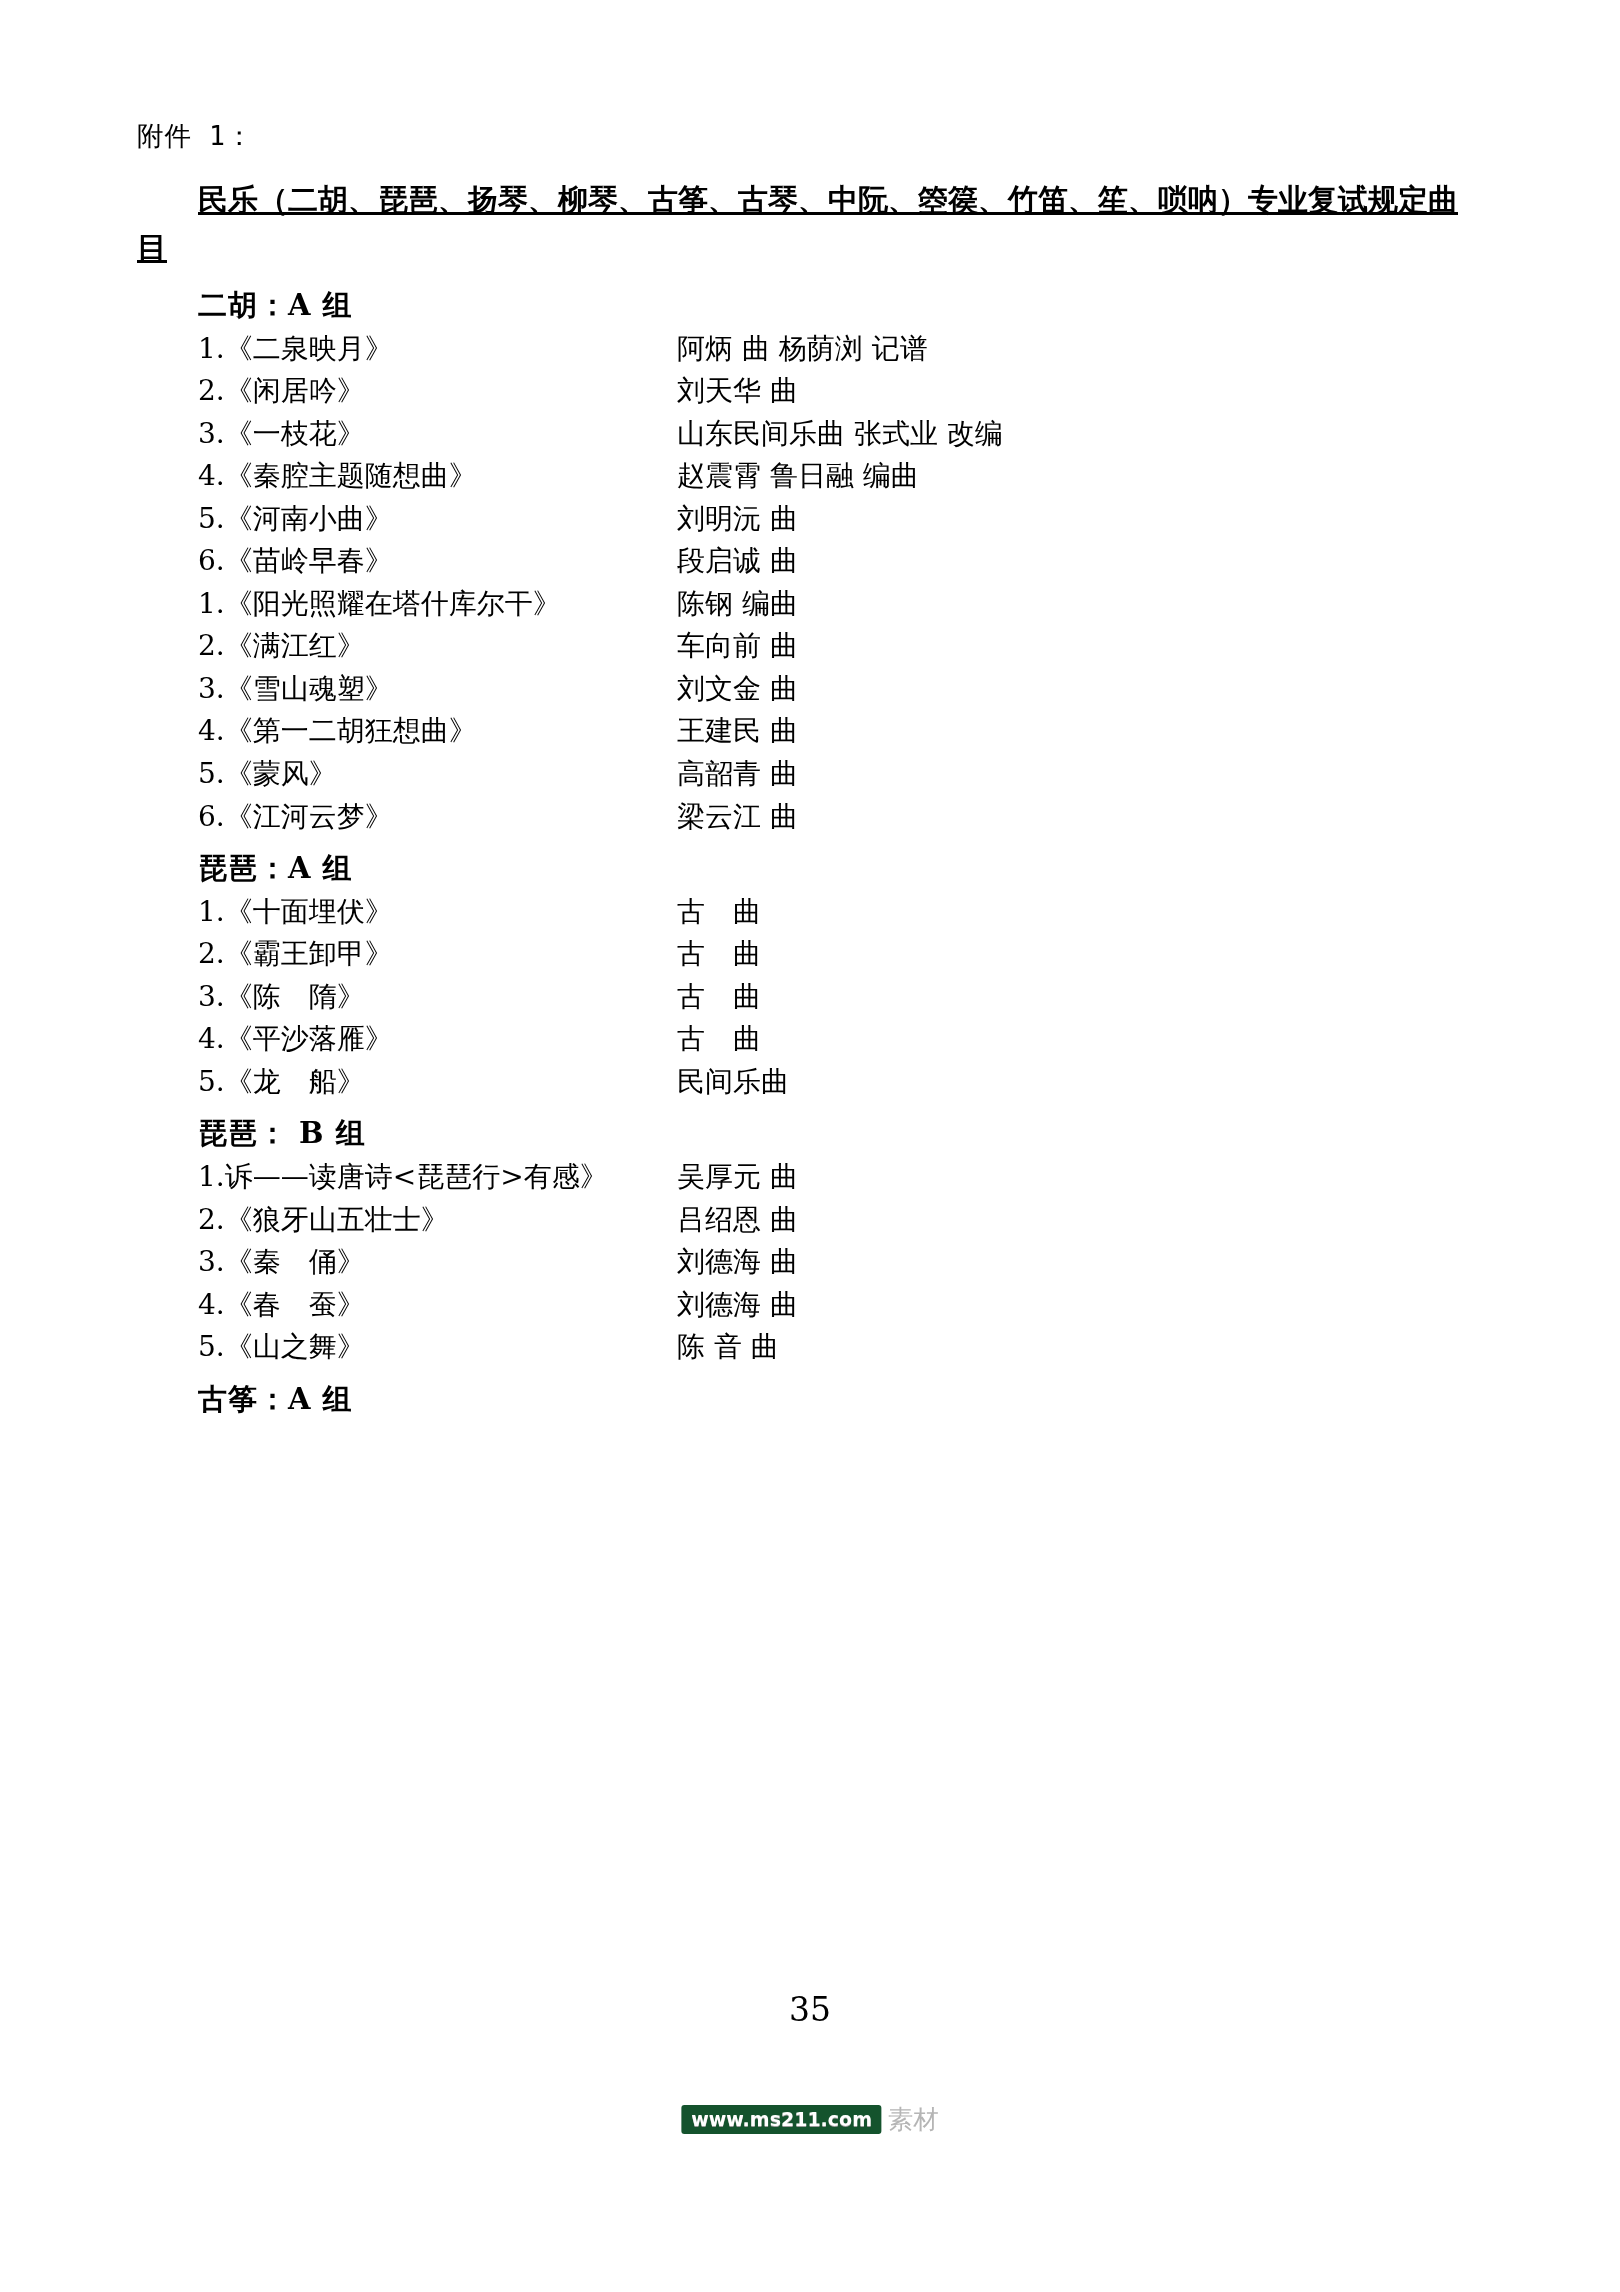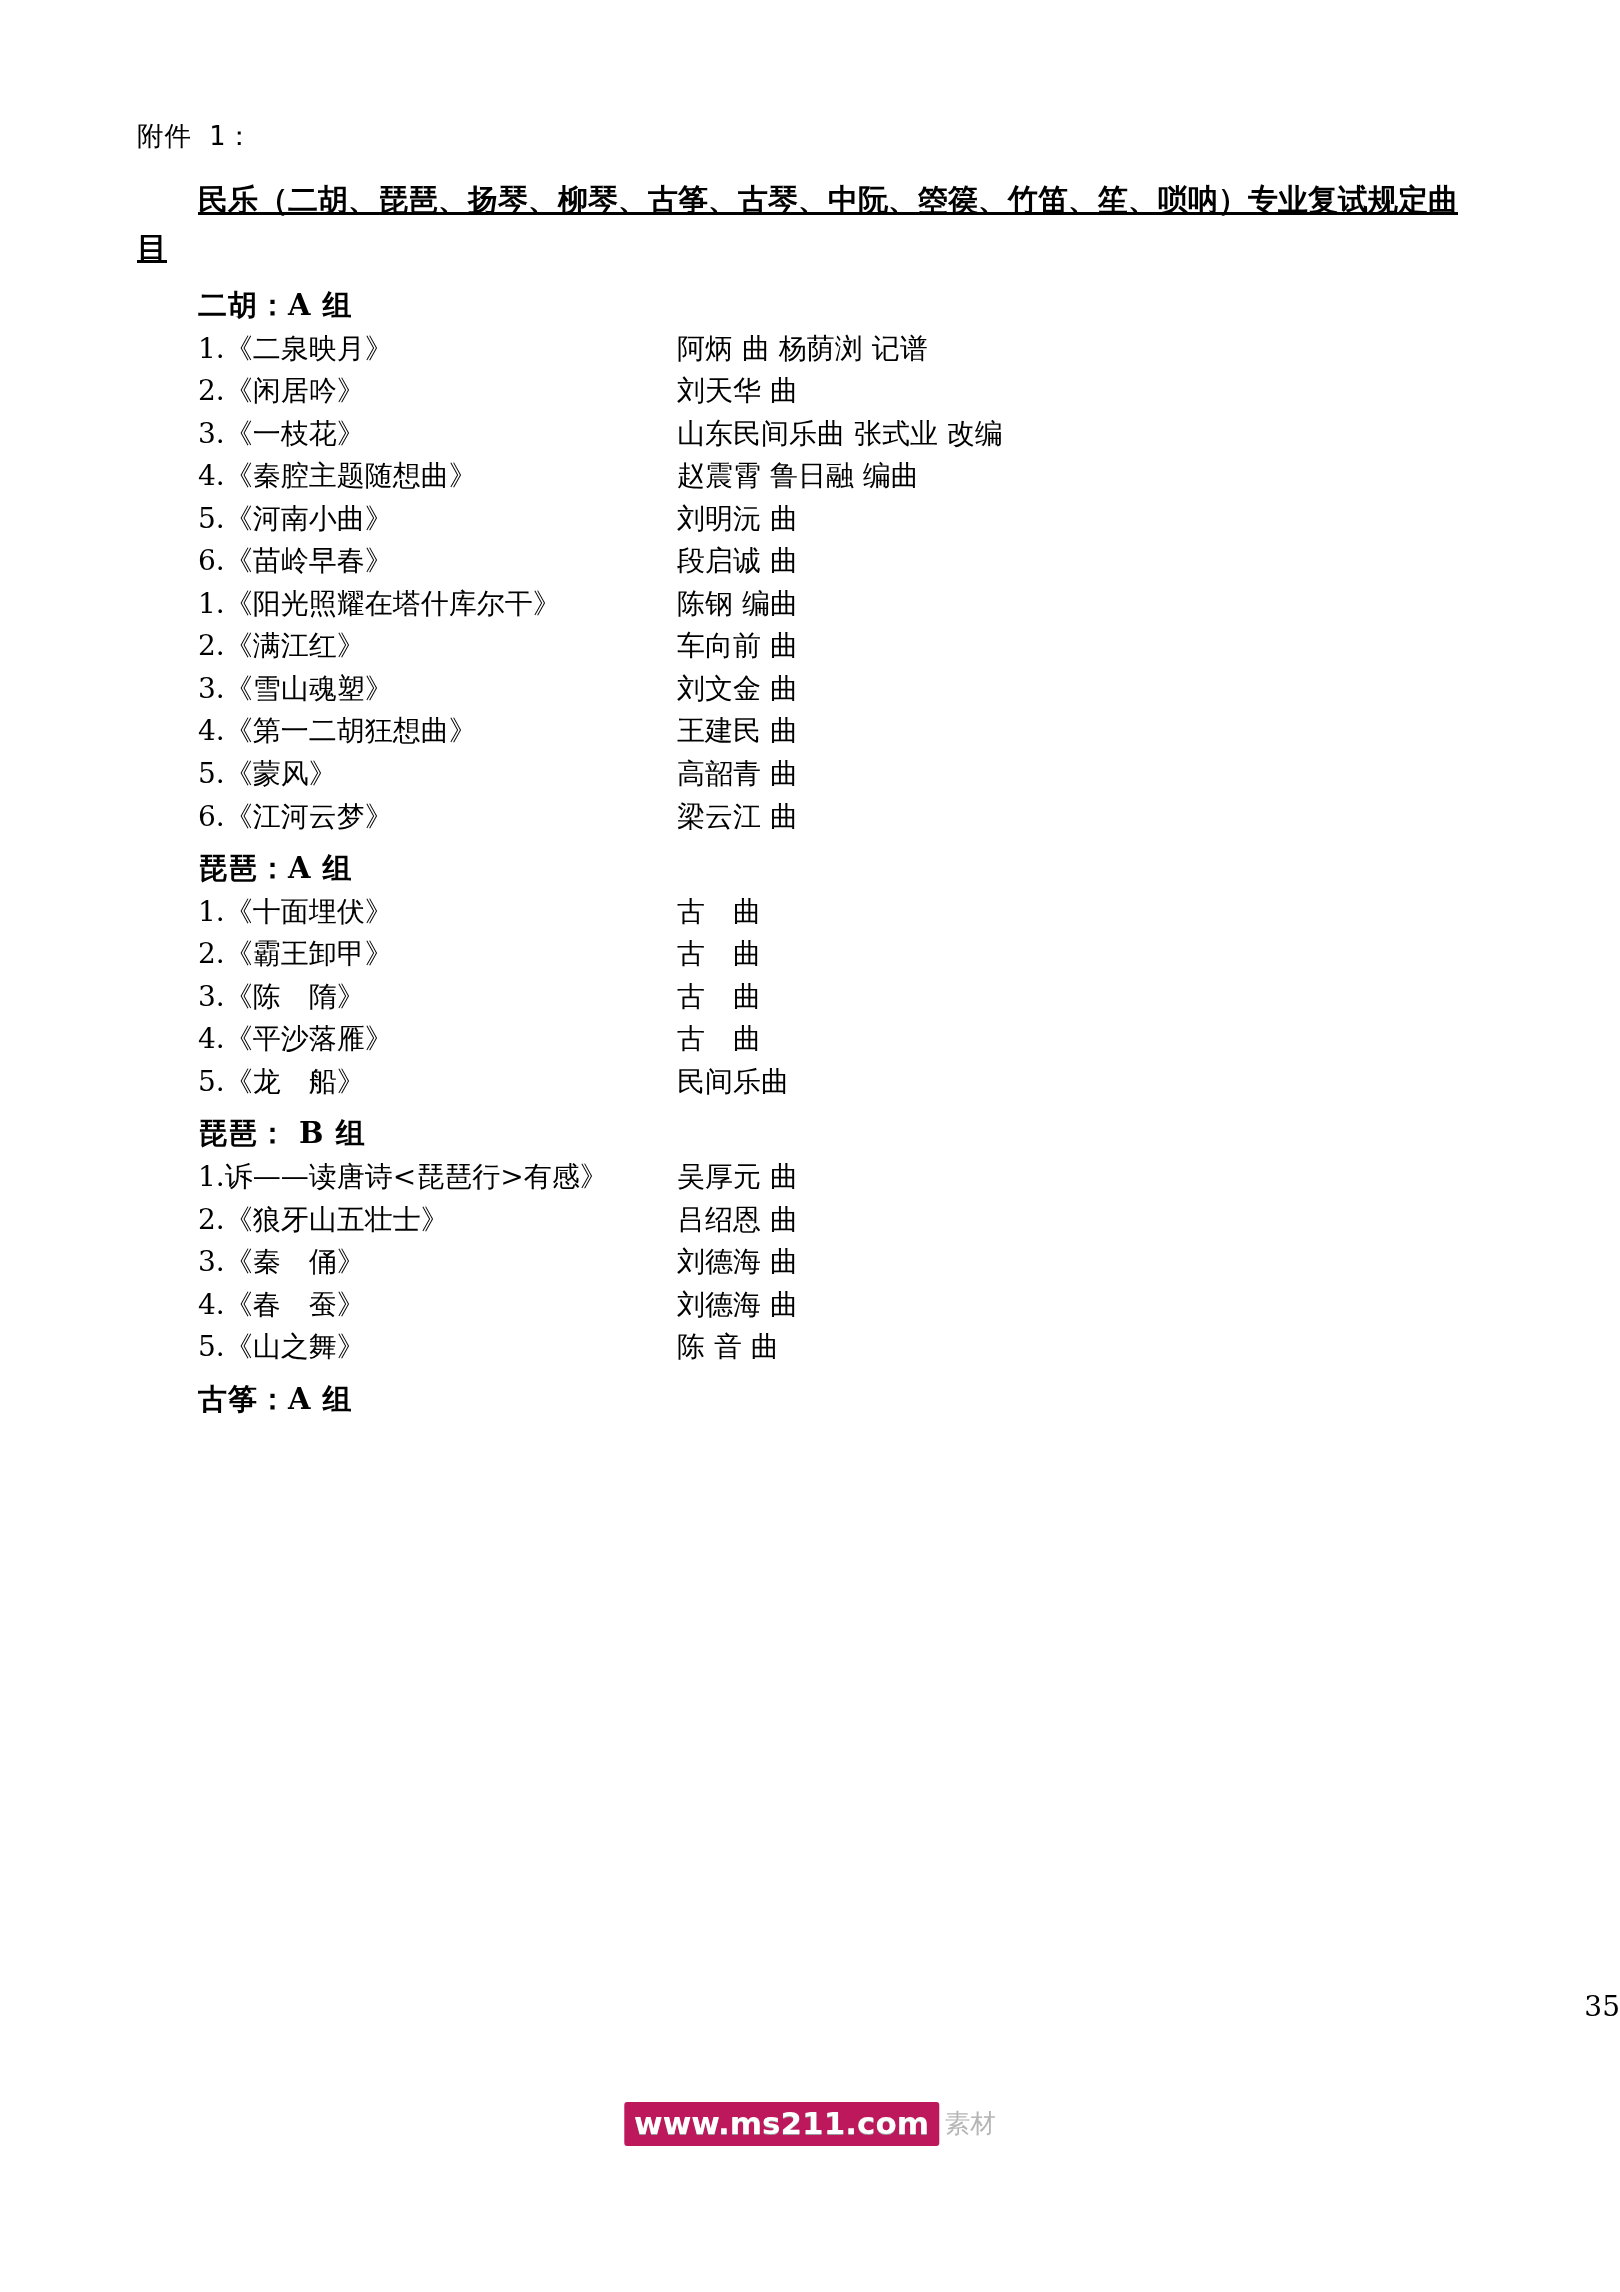--- a/index.html
+++ b/index.html
@@ -66,39 +66,39 @@
     left: 540px;
   }
   .entry-wrap {
     position: relative;
   }
   .page-number {
     position: absolute;
     left: 0;
     right: 0;
     top: 1990px;
-    text-align: right;
+    text-align: center;
     font-family: "DejaVu Serif", "Liberation Serif", serif;
-    font-size: 28px;
+    font-size: 33px;
   }
   .watermark {
     position: absolute;
     left: 50%;
     transform: translateX(-50%);
     top: 2102px;
     display: flex;
     align-items: center;
     gap: 5.9px;
   }
   .watermark .wm-box {
-    background: #be185d;
+    background: #14532d;
     color: #ffffff;
     font-family: "DejaVu Sans", "Liberation Sans", sans-serif;
     font-weight: bold;
-    font-size: 31px;
+    font-size: 19px;
     padding: 2.9px 9.8px 4.9px 9.8px;
     border-radius: 2.9px;
     letter-spacing: 0px;
     text-shadow: 0 1px 0 #9a9a9a;
   }
   .watermark .wm-text {
     color: #b5b5b5;
     font-family: "DejaVu Sans", "Liberation Sans", sans-serif;
     font-weight: normal;
     font-size: 25.5px;

